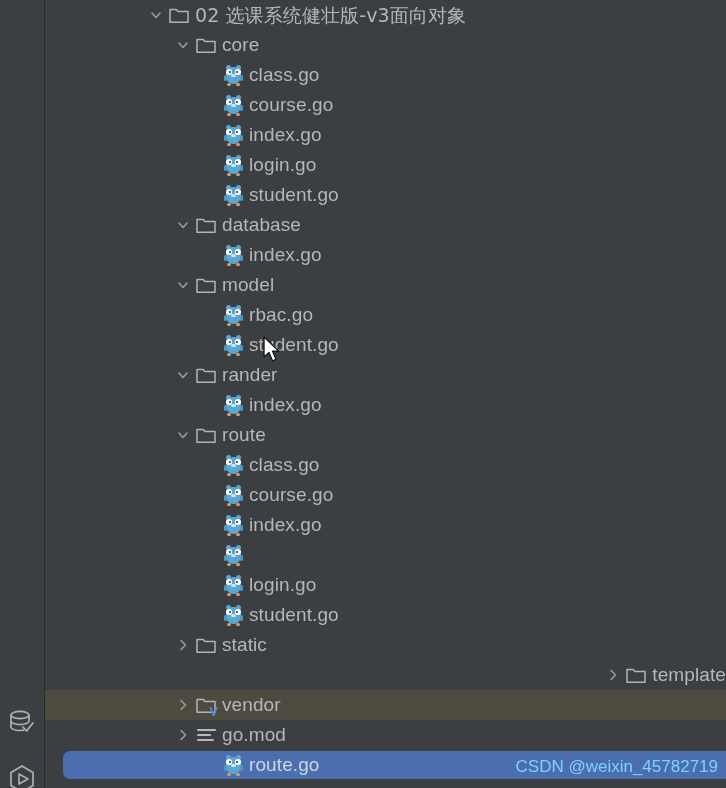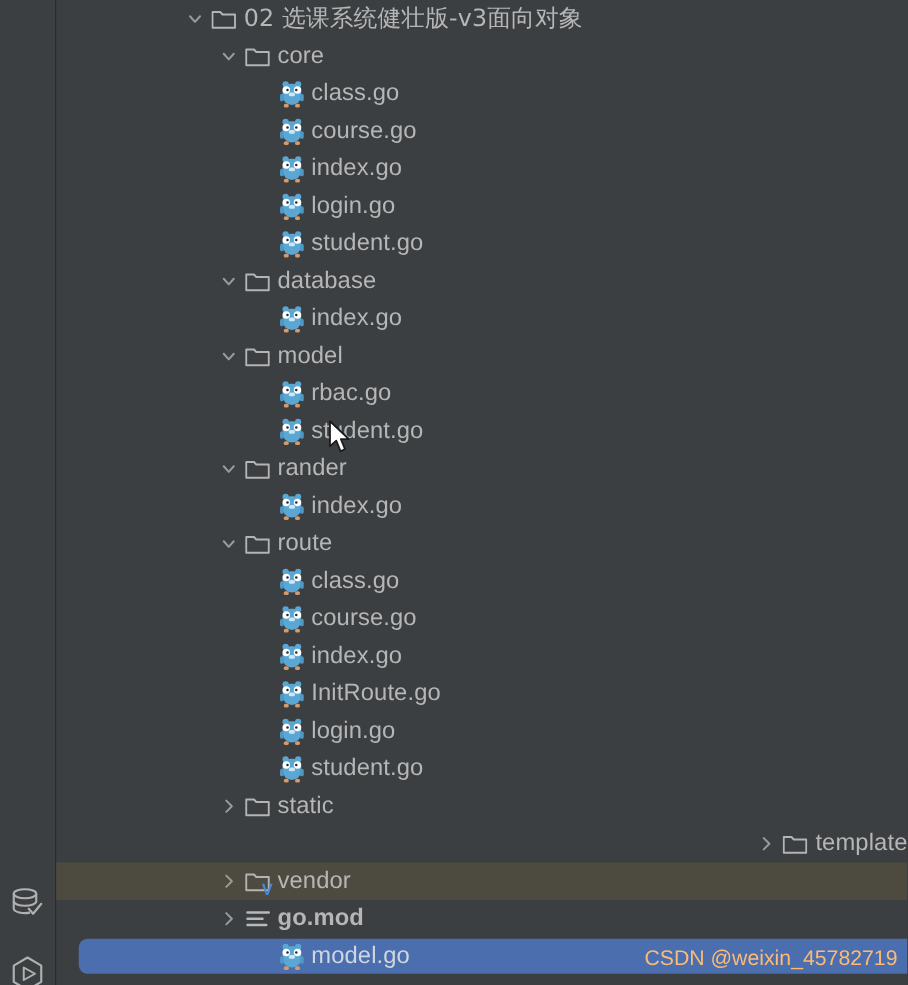--- a/index.html
+++ b/index.html
@@ -118,21 +118,21 @@
   .modicon span:nth-child(1){top:1px;width:19px;}
   .modicon span:nth-child(2){top:6px;width:14px;}
   .modicon span:nth-child(3){top:11px;width:17px;}
 
   
   .cursor{position:absolute;pointer-events:none;}
 
   
   .watermark{
     position:absolute;right:8px;top:757px;
-    color:#fdba74;font-size:17px;line-height:20px;
+    color:#7dd3fc;font-size:17px;line-height:20px;
     font-family:"Liberation Sans",sans-serif;
   }
 </style>
 </head>
 <body>
 
 <div id="app">
 
   <div class="gutter">
     <div class="gutter-icon" id="db-icon">
@@ -519,21 +519,20 @@
               <div class="arm r"></div>
               <div class="eye l"></div>
               <div class="eye r"></div>
               <div class="pupil l"></div>
               <div class="pupil r"></div>
               <div class="snout"></div>
               <div class="foot l"></div>
               <div class="foot r"></div>
             </div>
           </span>
-          <span class="label">InitRoute.go</span>
         </div>
       </div>
       <div class="row" style="top: 570px;">
         <div class="content" style="position: relative; margin-left: 54px; padding-left: 100px;">
           <span class="twisty"></span>
           <span class="ficon">
             <div class="gopher">
               <div class="ear l"></div>
               <div class="ear r"></div>
               <div class="body"></div>
@@ -611,21 +610,21 @@
             </svg>
           </span>
           <span class="ficon">
             <div class="folder"><svg width="20" height="17" viewBox="0 0 20 17">
                 <path d="M1 15.2 V2.6 H7.2 L9 4.6 H19 V15.2 Z" fill="none" stroke="#b4b4b4" stroke-width="1.5" stroke-linejoin="round"></path>
               </svg><span class="vbadge">V</span></div>
           </span>
           <span class="label">vendor</span>
         </div>
       </div>
-      <div class="row" style="top: 720px; font-weight: bold;">
+      <div class="row" style="top: 720px;">
         <div class="content" style="position: relative; margin-left: 27px; padding-left: 100px;">
           <span class="twisty">
             <svg width="12" height="12" viewBox="0 0 12 12">
               <polyline points="4,1.5 8.5,6 4,10.5" fill="none" stroke="#9a9a9a" stroke-width="1.6" stroke-linecap="round" stroke-linejoin="round"></polyline>
             </svg>
           </span>
           <span class="ficon">
             <div class="modicon">
               <span></span>
               <span></span>
@@ -648,21 +647,21 @@
               <div class="arm r"></div>
               <div class="eye l"></div>
               <div class="eye r"></div>
               <div class="pupil l"></div>
               <div class="pupil r"></div>
               <div class="snout"></div>
               <div class="foot l"></div>
               <div class="foot r"></div>
             </div>
           </span>
-          <span class="label">model.go</span>
+          <span class="label">route.go</span>
         </div>
       </div>
     </div>
 
   <svg class="cursor" id="mouse-cursor" width="20" height="28" viewBox="0 0 20 28" style="left: 263px; top: 336px;">
     <polygon points="1,1 1,21 6,16.5 9.5,25 13,23.3 9.6,15.2 16,15.2" fill="#ffffff" stroke="#1b1b1b" stroke-width="1.4" stroke-linejoin="round"></polygon>
   </svg>
 
   <div class="watermark">CSDN @weixin_45782719</div>
 

